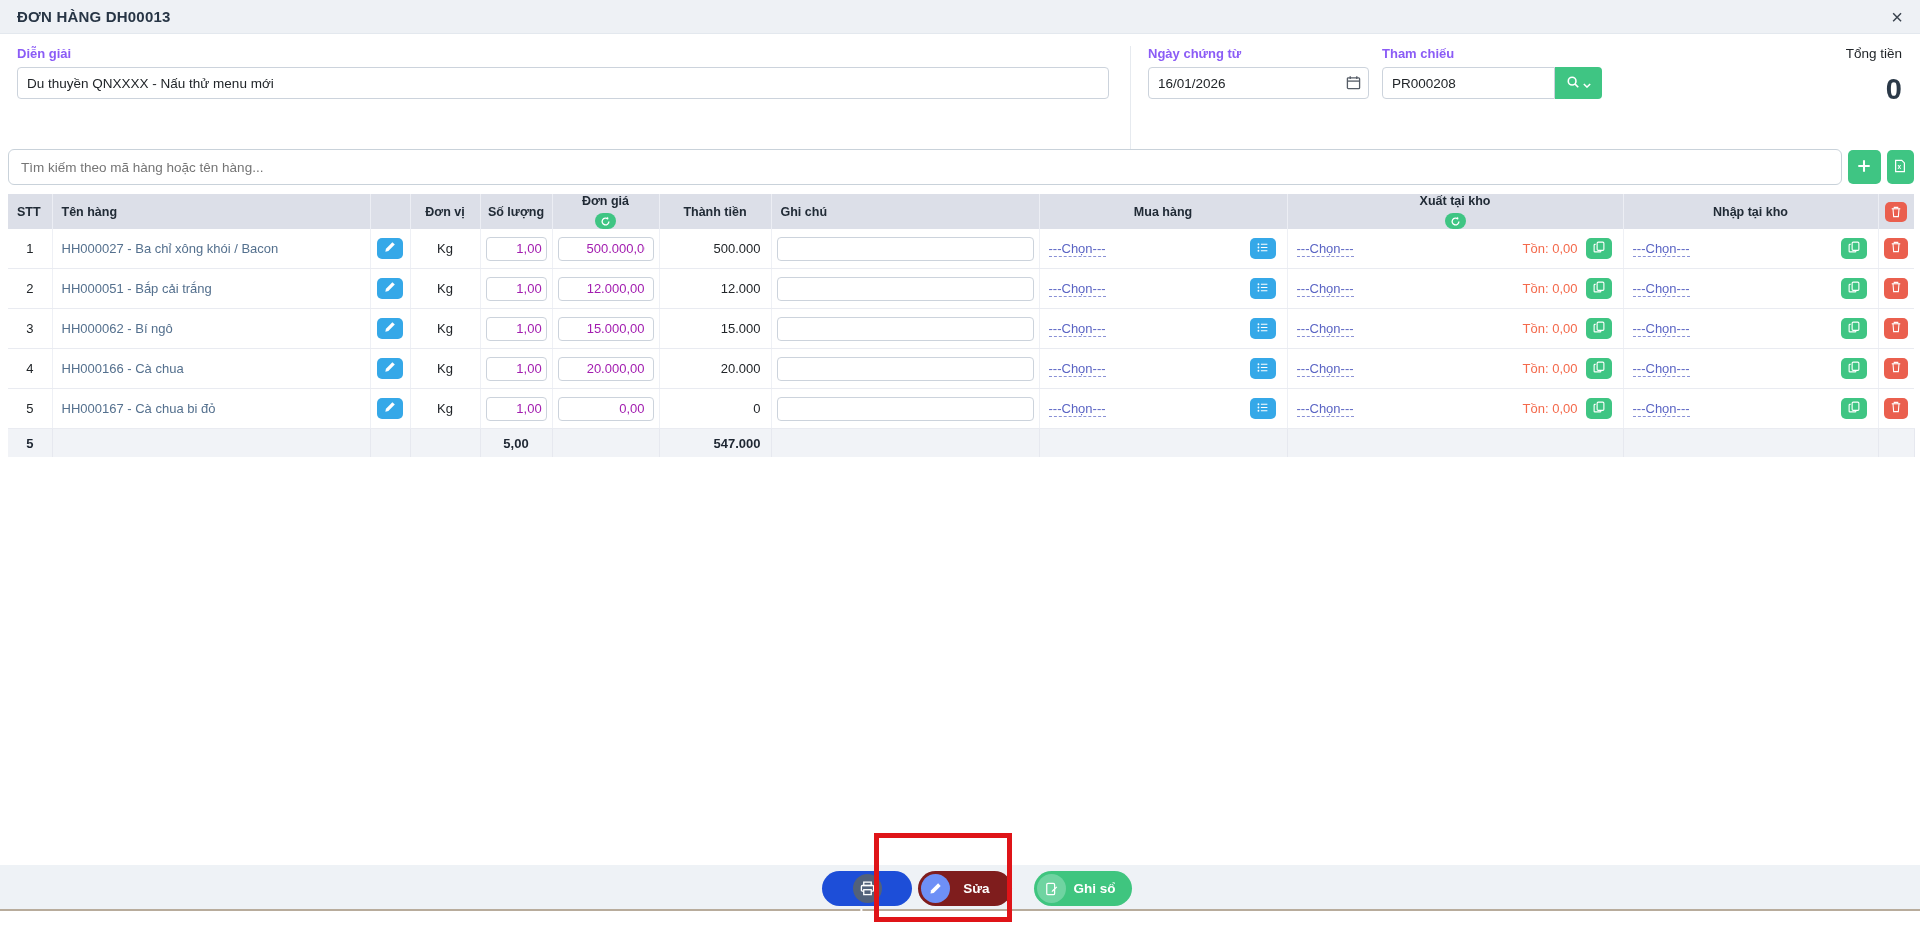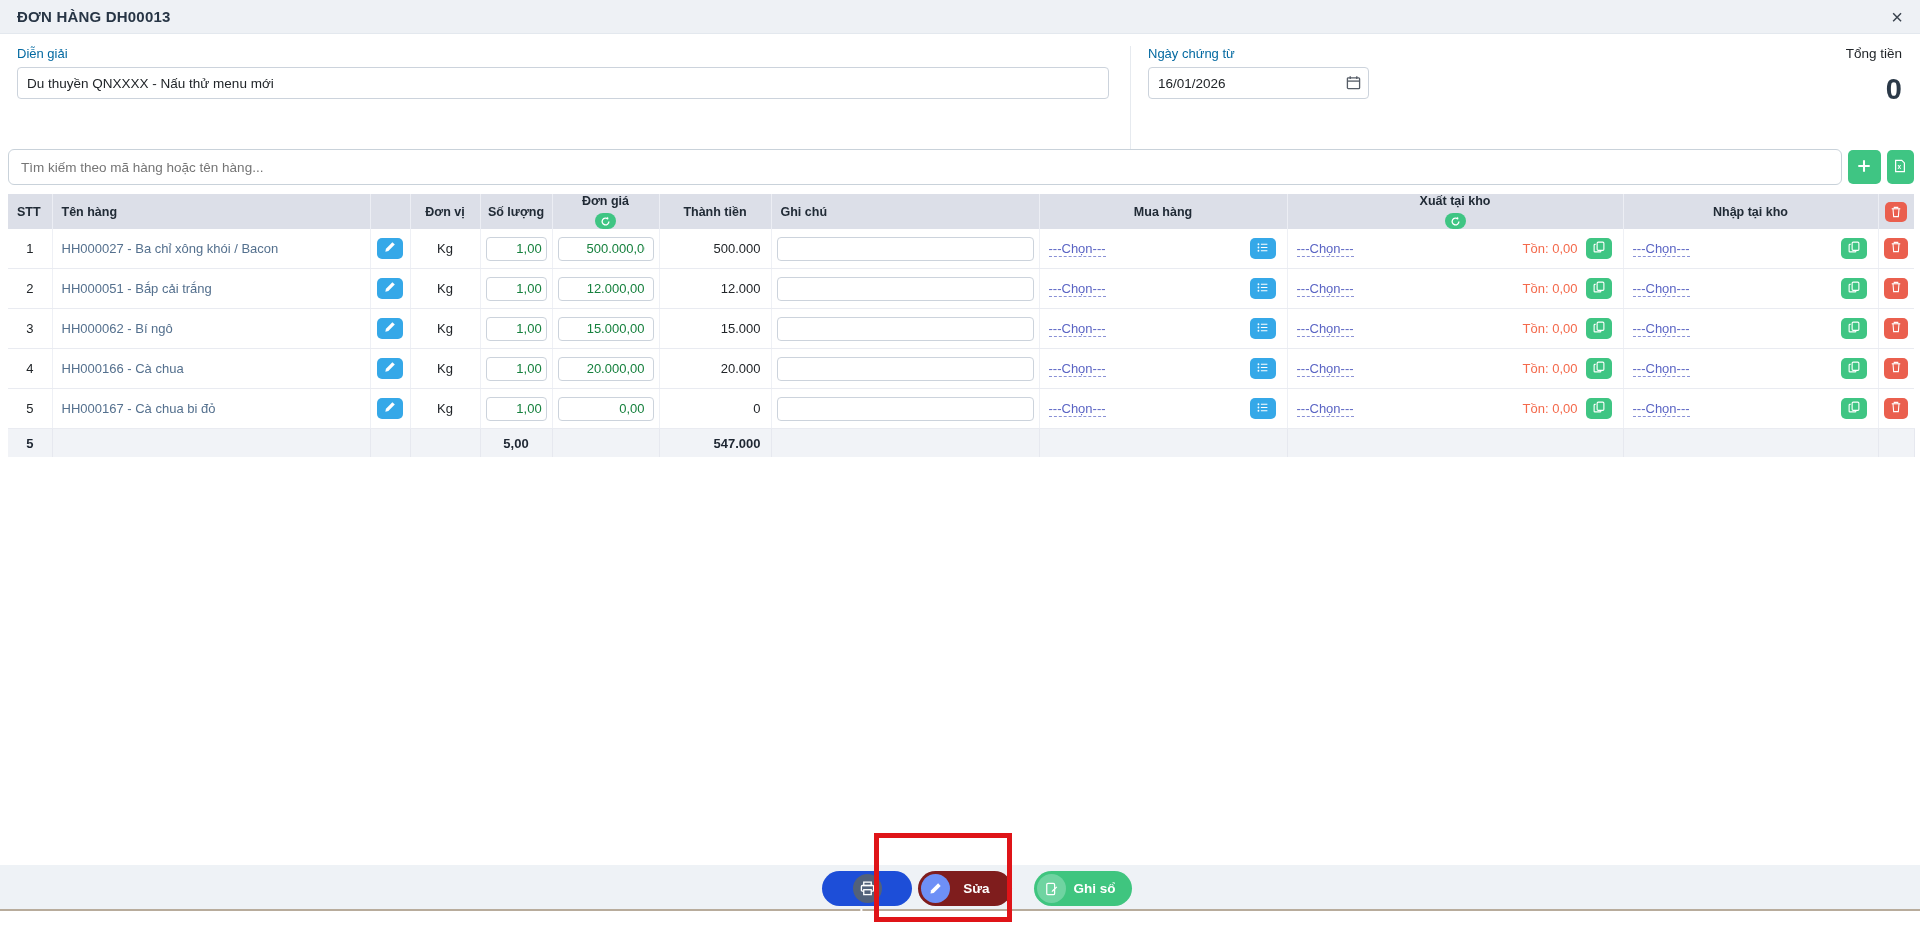--- a/index.html
+++ b/index.html
@@ -6,21 +6,21 @@
   body{width:1920px;height:929px;font-family:"Liberation Sans",sans-serif;background:#fff;overflow:hidden;}
   .stage{position:relative;width:1920px;height:929px;background:#fff;}
 
   
   .modal-header{height:33px;background:#eef1f5;border-bottom:1px solid #e3e8ee;display:flex;align-items:center;justify-content:space-between;padding:0 17px;}
   .modal-title{font-size:15px;font-weight:bold;color:#273545;letter-spacing:.2px;}
   .close-btn{font-size:20px;color:#39424d;cursor:pointer;line-height:1;background:none;border:none;padding:0;font-family:"Liberation Sans",sans-serif;}
 
   
   .form-row{display:flex;padding:12px 17px 0 17px;height:115px;box-sizing:border-box;}
-  .fld label{display:block;font-size:13px;color:#0369a1;margin-bottom:6px;}
+  .fld label{display:block;font-size:13px;color:#8b5cf6;margin-bottom:6px;font-weight:bold;}
   .fld input{height:32px;box-sizing:border-box;border:1px solid #ccd3dc;border-radius:4px;font-size:13.5px;color:#212529;padding:0 9px;font-family:"Liberation Sans",sans-serif;outline:none;width:100%;background:#fff;}
   .fld-diengiai{width:1092px;margin-right:21px;}
   .right-group{display:flex;border-left:1px solid #e6eaef;padding-left:17px;flex:1;}
   .fld-ngay{width:221px;margin-right:13px;position:relative;}
   .fld-ngay .cal{position:absolute;right:8px;top:29px;}
   .fld-tham{width:220px;}
   .tham-wrap{display:flex;}
   .tham-wrap input{width:173px;border-radius:4px 0 0 4px;}
   .search-split{width:47px;height:32px;background:#3fc583;border:none;border-radius:0 4px 4px 0;display:flex;align-items:center;justify-content:center;gap:3px;cursor:pointer;}
   .tongtien{flex:1;text-align:right;padding-right:1px;}
@@ -44,21 +44,21 @@
   .th-flex{display:flex;align-items:center;justify-content:center;gap:5px;flex-direction:column;}
   .th-left{text-align:left;padding-left:9px;}
   .refresh-badge{width:21px;height:16px;background:#3fc583;border-radius:8px;display:inline-flex;align-items:center;justify-content:center;cursor:pointer;}
   .c-center{text-align:center;}
   .c-right{text-align:right;padding-right:10px;}
   .name-link{color:#54708e;padding-left:9px;cursor:pointer;}
   .mini-btn{width:26px;height:21px;border:none;border-radius:5px;display:inline-flex;align-items:center;justify-content:center;cursor:pointer;}
   .mini-blue{background:#35a8e8;}
   .mini-green{background:#3fc583;}
   .mini-red{background:#ea5f4e;}
-  .cell-input{height:24px;box-sizing:border-box;border:1px solid #ccd3dc;border-radius:4px;font-size:13px;color:#15803d;font-family:"Liberation Sans",sans-serif;outline:none;background:#fff;padding-left:28px;}
+  .cell-input{height:24px;box-sizing:border-box;border:1px solid #ccd3dc;border-radius:4px;font-size:13px;color:#a21caf;font-family:"Liberation Sans",sans-serif;outline:none;background:#fff;padding-left:28px;}
   .qty-in{width:calc(100% - 10px);margin:0 5px;text-align:center;}
   .price-in{width:calc(100% - 10px);margin:0 5px;text-align:right;padding-right:8px;}
   .note-in{width:calc(100% - 10px);margin:0 5px;}
   .choose{color:#5b65c4;border-bottom:1px dashed #8a91d6;cursor:pointer;white-space:nowrap;}
   .ton{color:#f4694b;white-space:nowrap;}
   .cell-flex{display:flex;align-items:center;padding:0 11px 0 9px;gap:8px;}
   .spacer{flex:1;}
 
   
   .footer-bar{position:absolute;left:0;top:865px;width:1920px;height:44px;background:#eef2f6;border-bottom:2px solid #b8ac9c;}
@@ -98,20 +98,35 @@
       <div class="fld fld-ngay">
         <label>Ngày chứng từ</label>
         <input value="16/01/2026" style="">
         <span class="cal">
           <svg viewBox="0 0 16 16" width="15" height="15">
               <rect x="1.5" y="3" width="13" height="11.5" rx="1" fill="none" stroke="#555c66" stroke-width="1.4"></rect>
               <path d="M1.5 6.5h13" stroke="#555c66" stroke-width="1.4"></path>
               <path d="M4.5 1.2v3M11.5 1.2v3" stroke="#555c66" stroke-width="1.4"></path>
             </svg>
         </span>
+      </div>
+      <div class="fld fld-tham">
+        <label>Tham chiếu</label>
+        <div class="tham-wrap">
+          <input value="PR000208" style="">
+          <button class="search-split">
+            <span><svg viewBox="0 0 16 16" width="14" height="14">
+                  <circle cx="7" cy="7" r="4.4" stroke="#fff" stroke-width="1.8" fill="none"></circle>
+                  <path d="M10.4 10.4L14 14" stroke="#fff" stroke-width="1.8"></path>
+                </svg></span>
+            <span><svg viewBox="0 0 10 6" width="8" height="5">
+                  <path d="M1 1l4 4 4-4" stroke="#fff" stroke-width="1.8" fill="none"></path>
+                </svg></span>
+          </button>
+        </div>
       </div>
       <div class="tongtien">
         <div class="tt-label">Tổng tiền</div>
         <div class="tt-value">0</div>
       </div>
     </div>
   </div>
 
   <div class="search-row">
     <input class="search-input" placeholder="Tìm kiếm theo mã hàng hoặc tên hàng..." style="">

